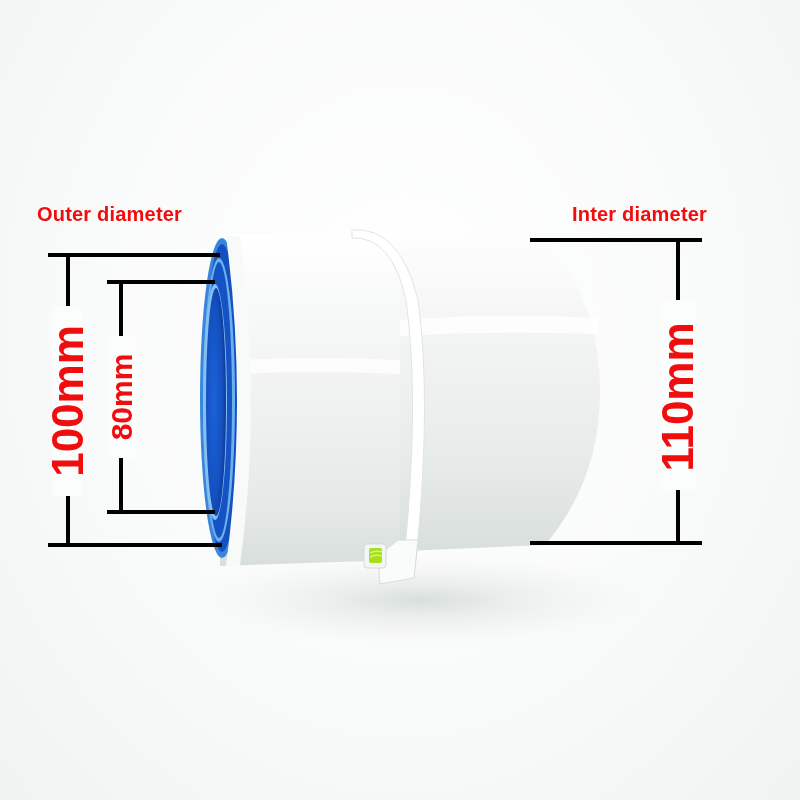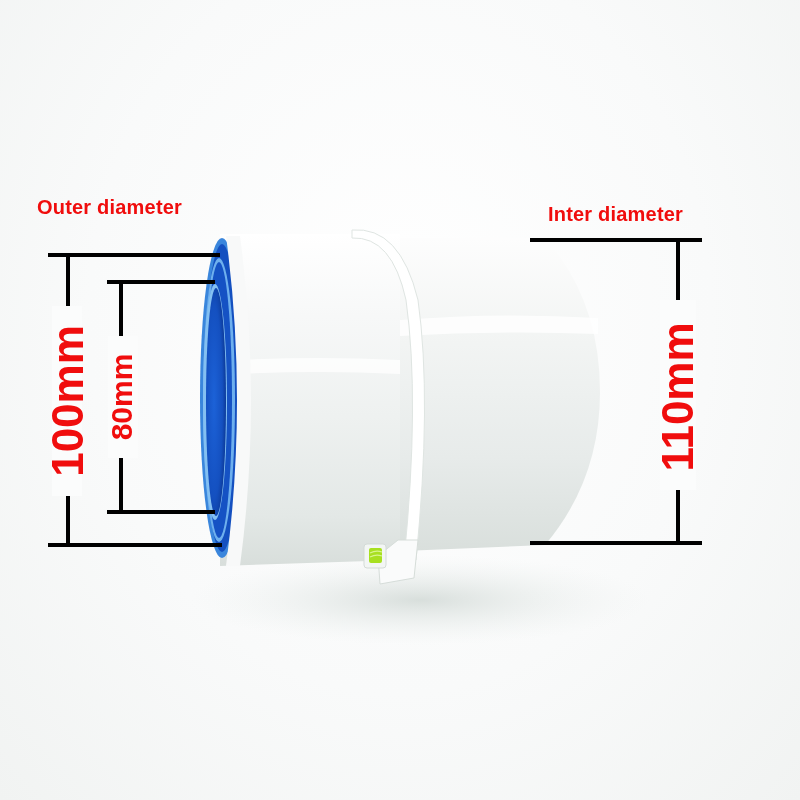--- a/index.html
+++ b/index.html
@@ -67,22 +67,22 @@
 
   <path d="M398 540 L418 540 L414 578 L380 584 L378 556 Z" fill="#fafbfb" stroke="#d6ddd9" stroke-width="1"></path>
 
   <g>
     <rect x="364" y="544" width="22" height="24" rx="3" fill="#f3f6f4" stroke="#d4dbd7"></rect>
     <rect x="369" y="548" width="13" height="15" rx="2" fill="#a8e020"></rect>
     <path d="M370 553 Q376 550 382 552 M370 557 Q376 554 382 556" stroke="#d8f590" stroke-width="1.2" fill="none"></path>
   </g>
 </svg>
 
-<div class="abs label" style="left:37px;top:196px;">Outer diameter</div>
-<div class="abs label" style="left:548px;top:203px;">Inter diameter</div>
+<div class="abs label" style="left:37px;top:203px;">Outer diameter</div>
+<div class="abs label" style="left:572px;top:203px;">Inter diameter</div>
 
 <div class="hline" style="left:48px;top:253px;width:172px;"></div>
 <div class="hline" style="left:48px;top:543px;width:174px;"></div>
 <div class="vline" style="left:66px;top:253px;height:294px;"></div>
 <div class="gap" style="left:52px;top:306px;width:30px;height:190px;"></div>
 <div class="rot" style="left:68px;top:401px;font-size:44px;">100mm</div>
 
 <div class="hline" style="left:107px;top:280px;width:108px;"></div>
 <div class="hline" style="left:107px;top:510px;width:108px;"></div>
 <div class="vline" style="left:119px;top:280px;height:232px;"></div>

